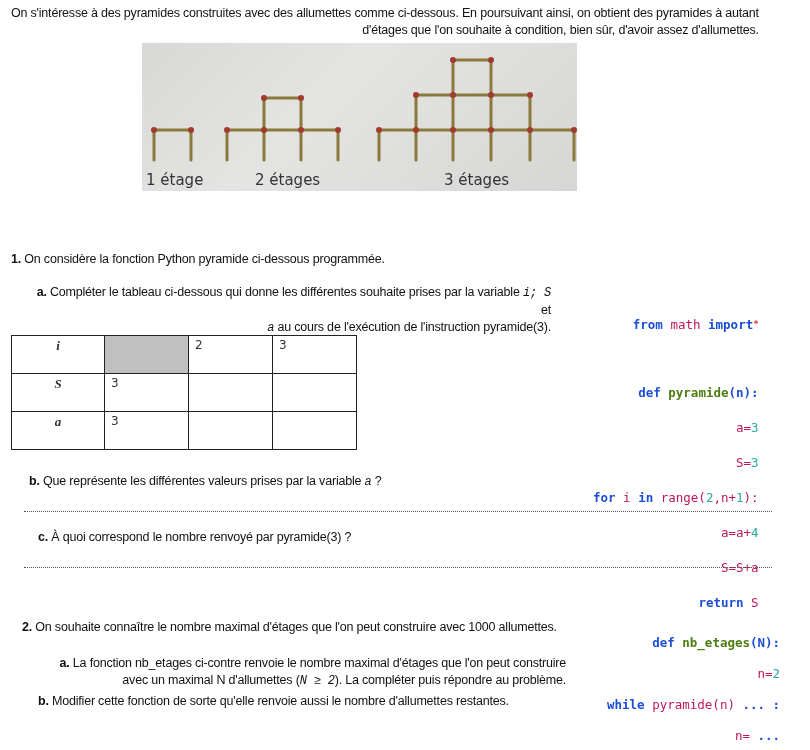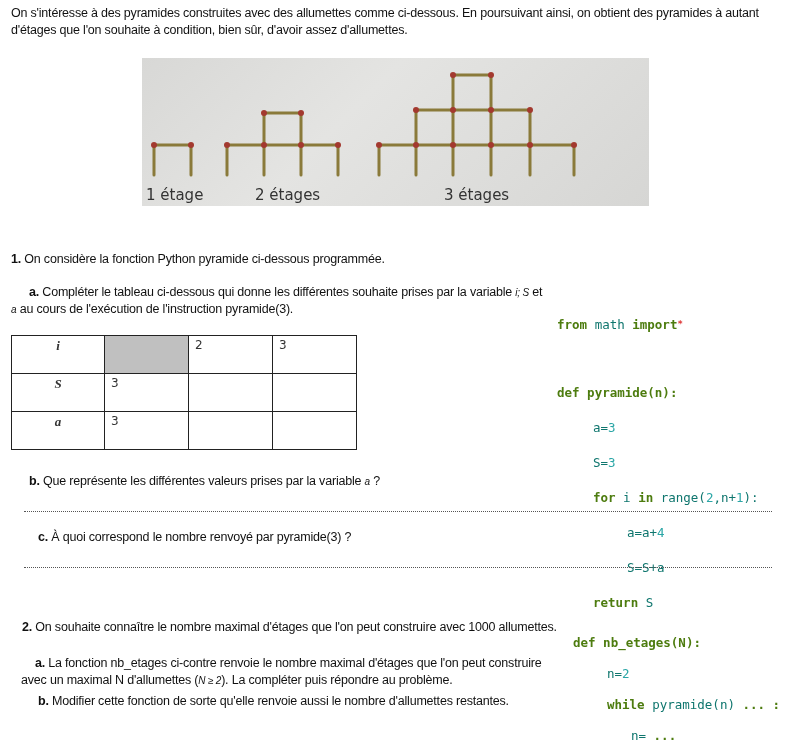--- a/index.html
+++ b/index.html
@@ -1,34 +1,34 @@
 <!DOCTYPE html>
 <html><head>
 <meta charset="utf-8">
 <style>
   html, body { margin:0; padding:0; background:#ffffff; }
   body { width:810px; height:750px; position:relative; overflow:hidden;
          font-family:"Liberation Sans", sans-serif; color:#111; font-size:12.5px; }
-  .abs { position:absolute; }
+  .abs { position:absolute;text-align:right; }
   .txt { font-size:12.5px; line-height:17px; letter-spacing:-0.2px; }
-  .math { font-family:Liberation Sans, sans-serif; font-style:italic; font-size:10px; }
+  .math { font-family:Liberation Mono, monospace; font-style:italic; font-size:12px; }
   b { font-weight:bold; }
   
-  .figure { left:142px; top:58px; width:507px; height:148px; background:linear-gradient(135deg,#d8d8d6 0%,#e4e4e2 40%,#d6d6d4 100%); }
+  .figure { left:142px; top:43px; width:435px; height:148px; background:linear-gradient(135deg,#d8d8d6 0%,#e4e4e2 40%,#d6d6d4 100%); }
   .fig-label { position:absolute; top:128px; font-size:15px; color:#333; font-family:"DejaVu Sans", sans-serif; }
   
   table.vals { border-collapse:collapse; position:absolute; left:11px; top:335px; }
   table.vals td { border:1.5px solid #222; width:71px; height:33px; vertical-align:top; padding:2px 6px; font-size:12px; font-family:"DejaVu Sans", sans-serif; color:#333; }
   table.vals td.hdr { width:80px; text-align:center; font-family:"Liberation Serif", serif; font-style:italic; font-weight:bold; font-size:13px; }
   table.vals td.grey { background:#c0c0c0; }
   
   .code { font-family:"DejaVu Sans Mono", monospace; font-size:12.5px; line-height:17.5px; font-weight:bold; white-space:pre; }
-  .kw { color:#4d7c0f; }
+  .kw { color:#1d4ed8; }
   .fn { color:#4d7c0f; }
-  .pl { color:#0f766e; font-weight:normal; }
+  .pl { color:#be185d; font-weight:normal; }
   .nm { color:#2aa6a6; font-weight:normal; }
   .dots { border-bottom:1px dotted #555; }
 </style>
 </head>
 <body>
 
 <div class="abs txt" style="left:11px;top:5px;">
   <div>On s'intéresse à des pyramides construites avec des allumettes comme ci-dessous. En poursuivant ainsi, on obtient des pyramides à autant</div>
   <div>d'étages que l'on souhaite à condition, bien sûr, d'avoir assez d'allumettes.</div>
 </div>

